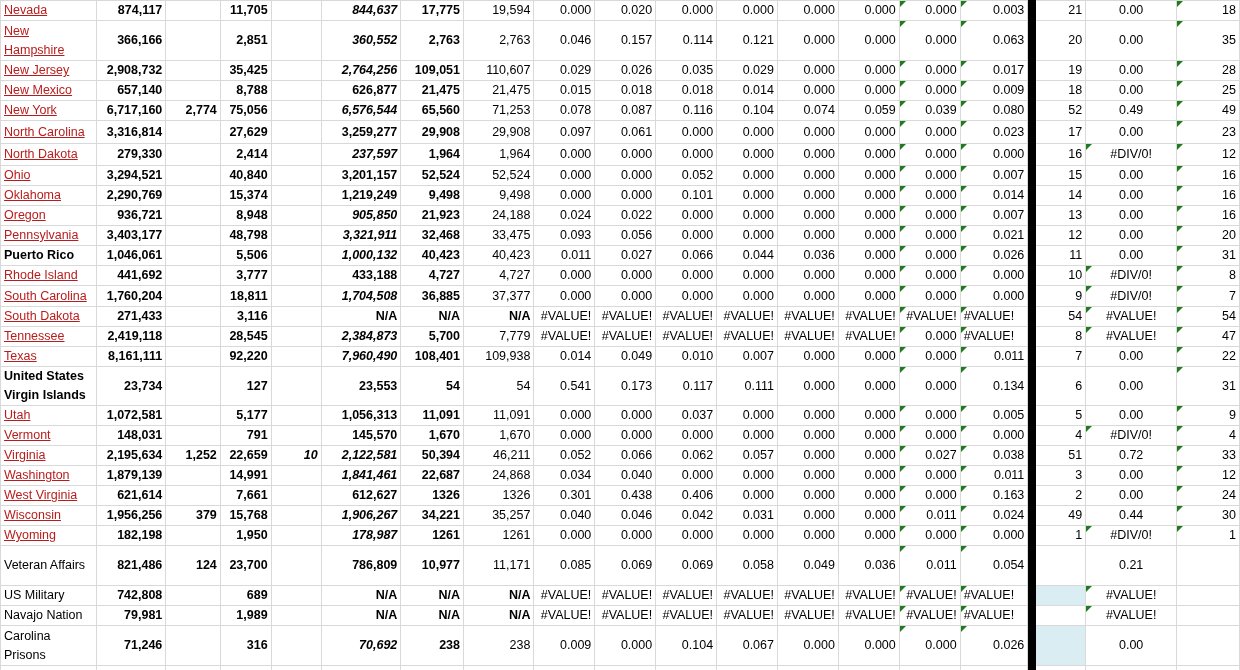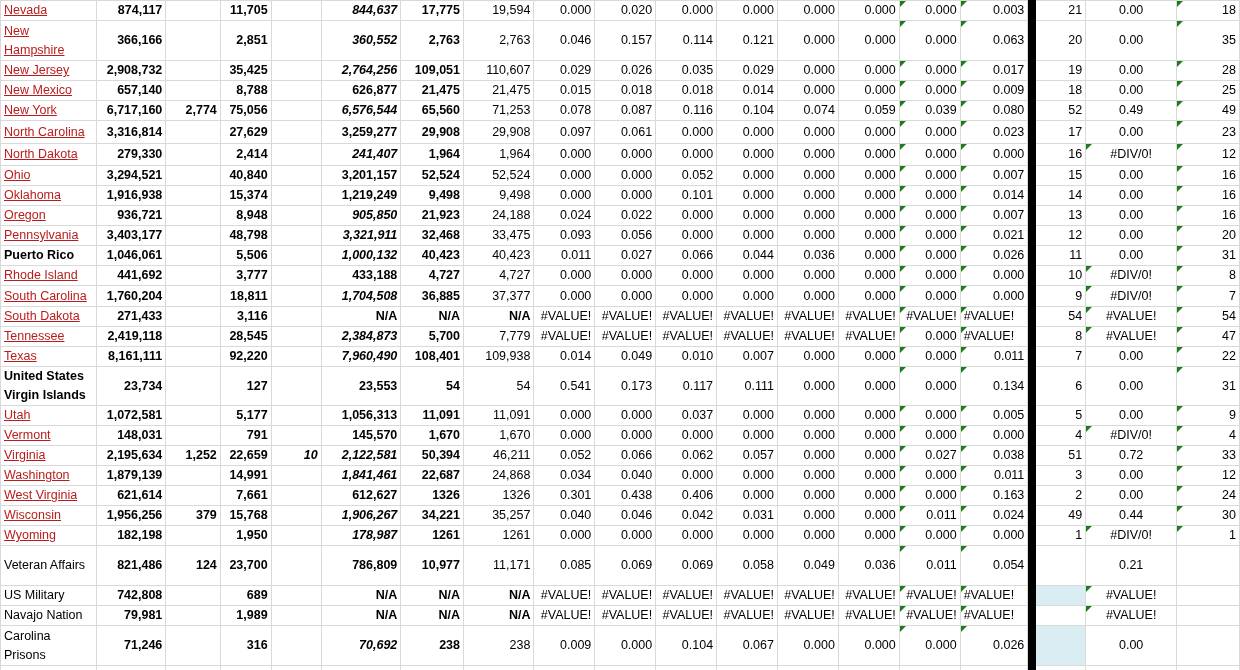--- a/index.html
+++ b/index.html
@@ -177,21 +177,21 @@
           <td class="r">17</td>
           <td class="c">0.00</td>
           <td class="r tri">23</td>
         </tr>
         <tr style="height: 22px;">
           <td class="name"><span class="lnk">North Dakota</span></td>
           <td class="b">279,330</td>
           <td class="b"></td>
           <td class="b">2,414</td>
           <td class="bi"></td>
-          <td class="b" style="font-style: italic;">241,407</td>
+          <td class="b" style="font-style: italic;">237,597</td>
           <td class="b">1,964</td>
           <td class="r">1,964</td>
           <td class="r">0.000</td>
           <td class="r">0.000</td>
           <td class="r">0.000</td>
           <td class="r">0.000</td>
           <td class="r">0.000</td>
           <td class="r">0.000</td>
           <td class="r tri">0.000</td>
           <td class="r tri">0.000</td>
@@ -217,21 +217,21 @@
           <td class="r">0.000</td>
           <td class="r tri">0.000</td>
           <td class="r tri">0.007</td>
           <td class="sep"></td>
           <td class="r">15</td>
           <td class="c">0.00</td>
           <td class="r tri">16</td>
         </tr>
         <tr style="height: 20px; margin-left: 32px;">
           <td class="name"><span class="lnk">Oklahoma</span></td>
-          <td class="b">1,916,938</td>
+          <td class="b">2,290,769</td>
           <td class="b"></td>
           <td class="b">15,374</td>
           <td class="b"></td>
           <td class="b">1,219,249</td>
           <td class="b">9,498</td>
           <td class="r">9,498</td>
           <td class="r">0.000</td>
           <td class="r">0.000</td>
           <td class="r">0.101</td>
           <td class="r">0.000</td>

